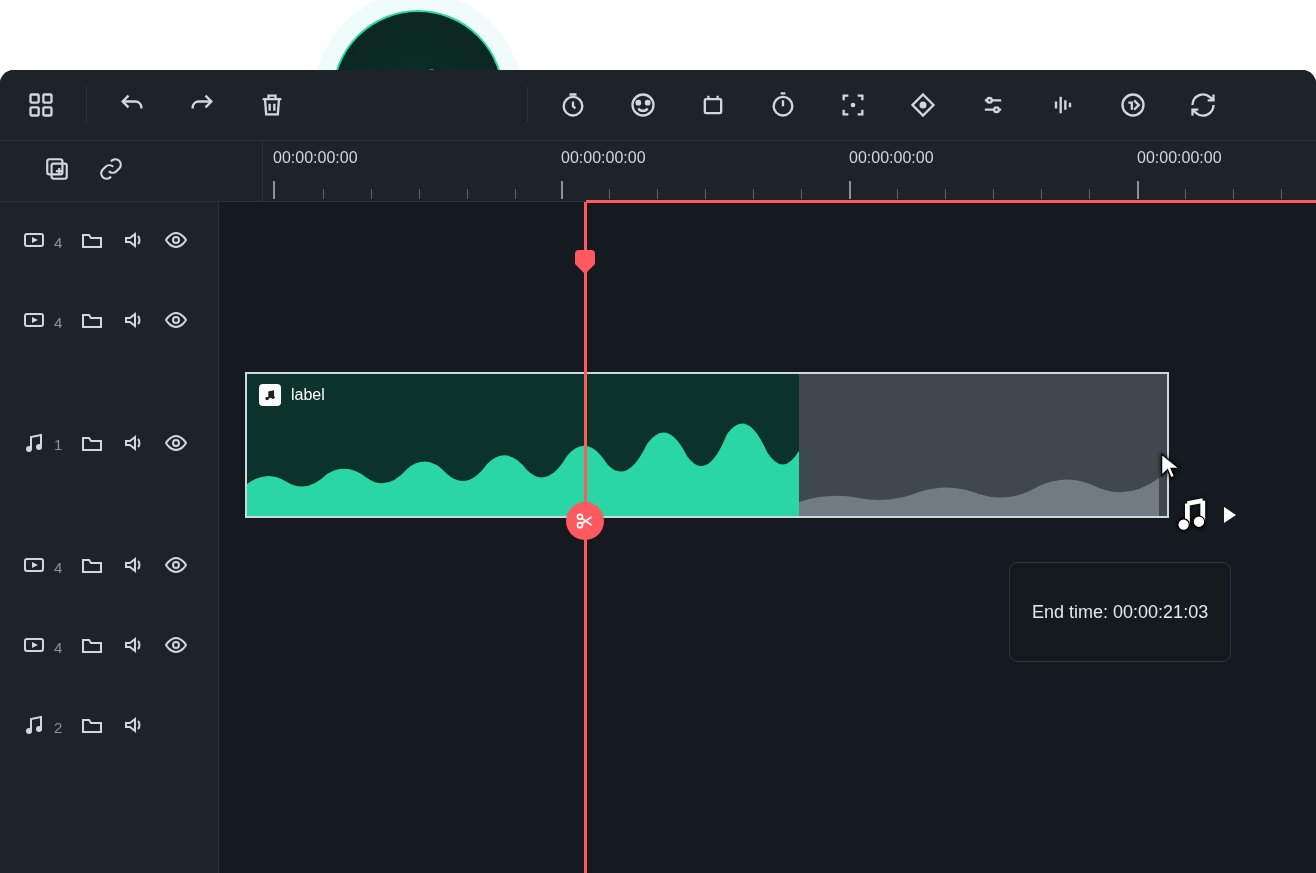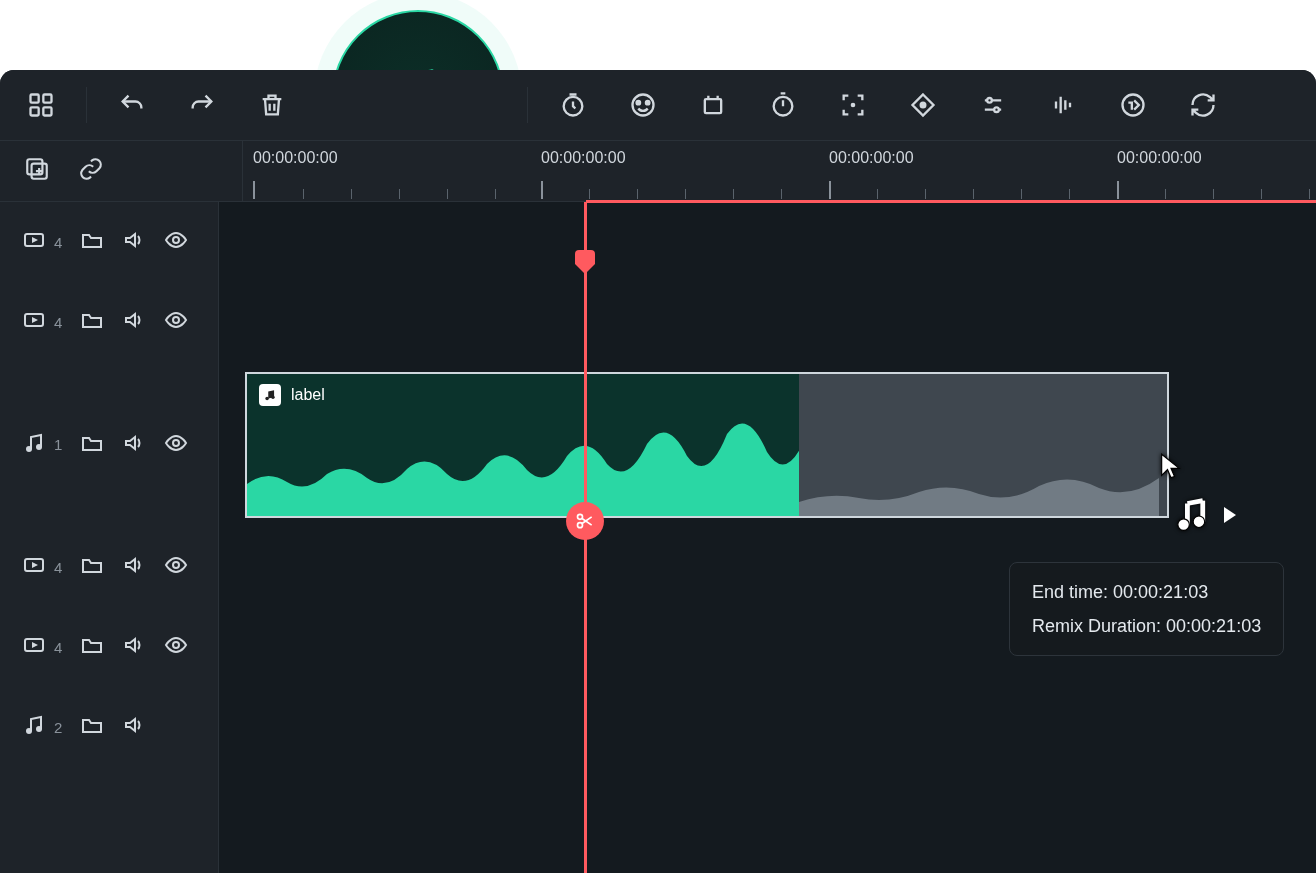--- a/index.html
+++ b/index.html
@@ -51,20 +51,21 @@
     cursor:pointer;
   }
   .tb-btn svg{width:28px;height:28px;}
 
   
   .subbar{
     display:flex;
     height:60px;
     border-bottom:1px solid var(--divider);
     background:var(--bg);
+    padding-left:20px;
   }
   .left-col{
     width:218px;
     flex:none;
     display:flex;
     align-items:center;
     gap:28px;
     padding-left:24px;
     border-right:1px solid var(--divider);
   }
@@ -233,21 +234,21 @@
     border-bottom:8px solid transparent;
     border-left:12px solid #fff;
   }
 
   
   .tooltip{
     position:absolute;
     background:var(--tooltip-bg);
     border:1px solid var(--tooltip-border);
     border-radius:8px;
-    padding:12px 22px;
+    padding:32px 22px;
     color:#e4e9ee;
     font-size:18px;
     line-height:1.9;
     z-index:8;
     white-space:nowrap;
   }
 </style>
 </head>
 <body>
 
@@ -561,24 +562,20 @@
           <path d="M14 8 L30 5" stroke="#fff" stroke-width="5"></path>
           <circle cx="10" cy="30" r="6" fill="#fff"></circle>
               <circle cx="26" cy="27" r="6" fill="#fff"></circle>
         </svg>
         <span class="tri"></span>
       </div>
 
       <div class="tooltip" style="left:790px;top:360px;">
         <div>
           <span>End time:</span>
-          <span>00:00:21:03</span>
-        </div>
-        <div>
-          <span>Remix Duration:</span>
           <span>00:00:21:03</span>
         </div>
       </div>
 
     </div>
   </div>
 
 </div>
 </div>
 

